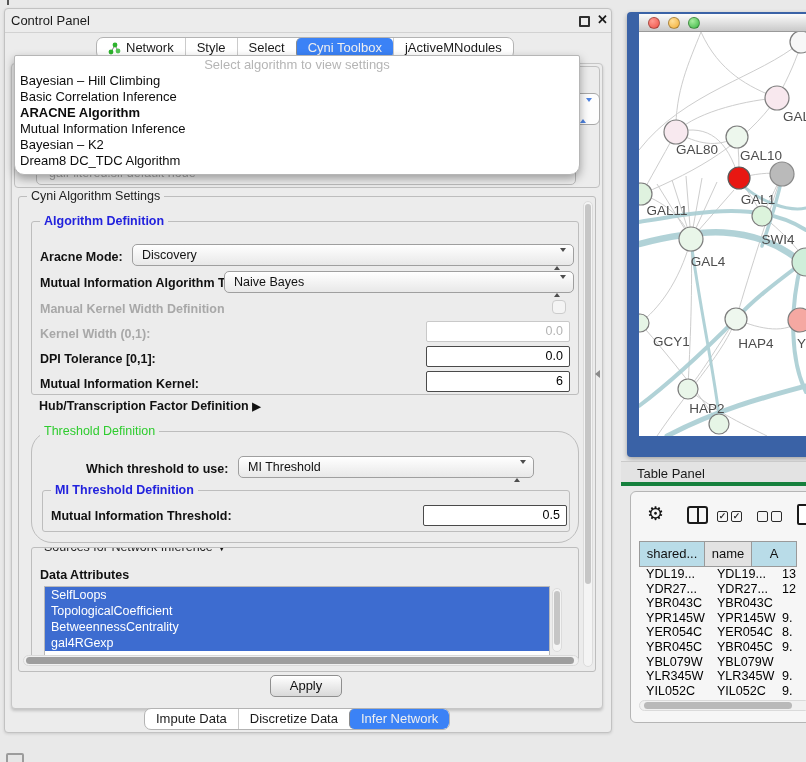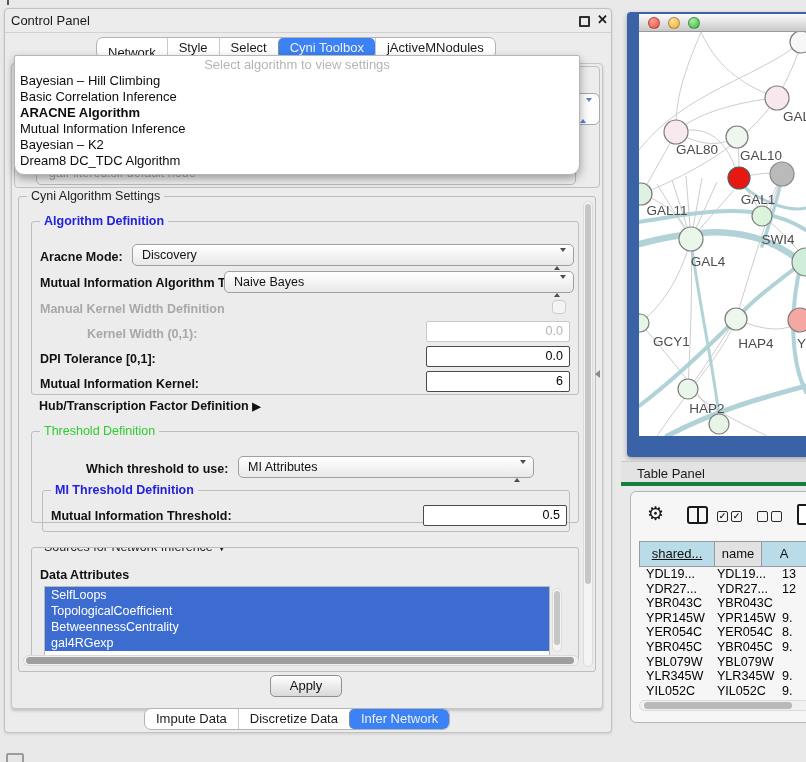--- a/index.html
+++ b/index.html
@@ -14,21 +14,21 @@
     border-bottom:1px solid #d2d2d2; }
   .cp-title { position:absolute; left:6px; top:0; line-height:24px; font-size:13px; color:#1a1a1a; }
   .float-ico { position:absolute; left:574px; top:7px; width:11px; height:11px;
     border:2px solid #2e2e2e; border-radius:1px; }
   .close-ico { position:absolute; left:592px; top:3px; font-size:13px; font-weight:bold; color:#1a1a1a; }
 
   
   .tabstrip { position:absolute; display:flex; background:#fff; border:1px solid #b3b3b3;
     border-radius:7px; height:22px; align-items:stretch; overflow:hidden; white-space:nowrap; }
   .tab { padding:0 11px; font-size:13px; line-height:20px; color:#1a1a1a;
-    border-left:1px solid #cbcbcb; display:flex; align-items:center; gap:5px;flex-direction:column; }
+    border-left:1px solid #cbcbcb; display:flex; align-items:center; gap:5px; }
   .tab:first-child { border-left:none; }
   .tab.sel { background:#3b82f6; color:#efefef; border-radius:5px; border-left-color:#8b8b8b;text-align:right; }
   .topstrip { left:91px; top:28px; z-index:5; }
   .bottomstrip { left:139px; top:699px; }
 
   
   .inner { position:absolute; left:6px; top:54px; width:592px; height:646px;
     background:#ececec; border:1px solid #c6c6c6; border-radius:4px;
     box-shadow:0 2px 3px rgba(0,0,0,.18); }
   .subtop { position:absolute; left:2px; top:2px; width:586px; height:122px;
@@ -198,41 +198,41 @@
 
         <span class="lbl" style="left:8px; top:54px;">Mutual Information Algorithm Type:</span>
         <div class="combo" style="left:192px; top:49px; width:350px;">
           <span>Naive Bayes</span>
           <span class="arrows"><span class="arr-up"></span><span class="arr-dn"></span></span>
         </div>
 
         <span class="lbl dis" style="left:8px; top:80px;">Manual Kernel Width Definition</span>
         <span class="cb" style="left:520px; top:78px;"></span>
 
-        <span class="lbl dis" style="left:8px; top:105px;margin-left:47px;">Kernel Width (0,1):</span>
+        <span class="lbl dis" style="left:8px; top:105px;">Kernel Width (0,1):</span>
         <div class="field dis" style="left:394px; top:99px;">0.0</div>
 
         <span class="lbl" style="left:8px; top:130px;">DPI Tolerance [0,1]:</span>
         <div class="field" style="left:394px; top:124px;">0.0</div>
 
         <span class="lbl" style="left:8px; top:155px;">Mutual Information Kernel:</span>
         <div class="field" style="left:394px; top:149px;">6</div>
       </div>
 
       <span class="lbl" style="left:20px; top:202px;">
         <span>Hub/Transcription Factor Definition</span>
         <span class="tri">▶</span>
       </span>
 
-      <div class="grp" style="left:12px; top:234px; width:548px; height:92px;">
+      <div class="grp" style="left:12px; top:234px; width:548px; height:112px;border-radius:21px;">
         <span class="grp-title green">Threshold Definition</span>
 
         <span class="lbl" style="left:54px; top:30px;">Which threshold to use:</span>
         <div class="combo" style="left:206px; top:24px; width:296px;">
-          <span>MI Attributes</span>
+          <span>MI Threshold</span>
           <span class="arrows"><span class="arr-up"></span><span class="arr-dn"></span></span>
         </div>
 
         <div class="grp" style="left:10px; top:58px; width:528px; height:42px;">
           <span class="grp-title blue">MI Threshold Definition</span>
           <span class="lbl" style="left:8px; top:18px;">Mutual Information Threshold:</span>
           <div class="field" style="left:380px; top:14px;">0.5</div>
         </div>
       </div>
 
@@ -377,21 +377,21 @@
 <div class="table-panel">
   <span class="gear">⚙</span>
   <span class="split-ico"></span>
   <span class="cbx" style="left:86px; top:19px;">✓</span>
   <span class="cbx" style="left:100px; top:19px;">✓</span>
   <span class="cbx" style="left:126px; top:19px;"></span>
   <span class="cbx" style="left:140px; top:19px;"></span>
   <span class="doc-ico"></span>
 
   <div class="thead">
-    <div class="th blue" style="width:74px;text-decoration:underline;">shared...</div>
+    <div class="th blue" style="width:64px;">shared...</div>
     <div class="th gray" style="width:47px;">name</div>
     <div class="th blue" style="width:45px;">A</div>
   </div>
   <div class="tbody">
       <div class="trow">
         <div class="tcell c0">YDL19...</div>
         <div class="tcell c1">YDL19...</div>
         <div class="tcell c2">13</div>
       </div>
       <div class="trow">

